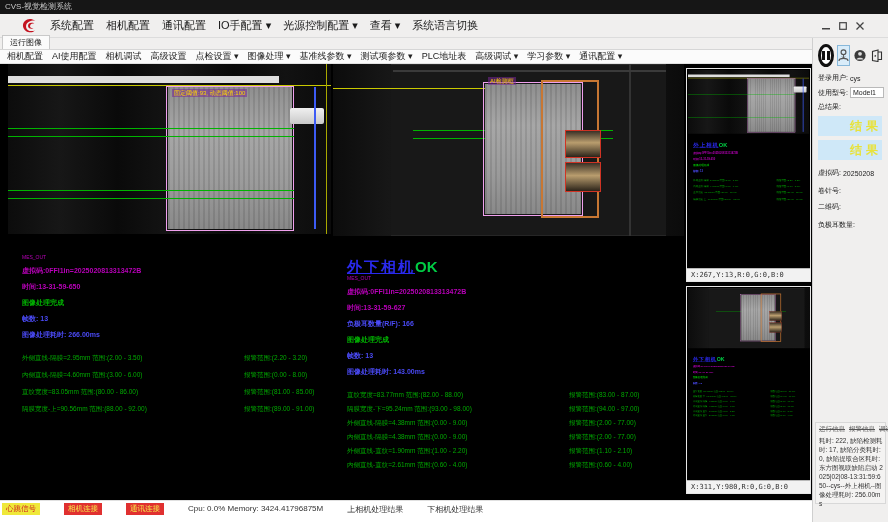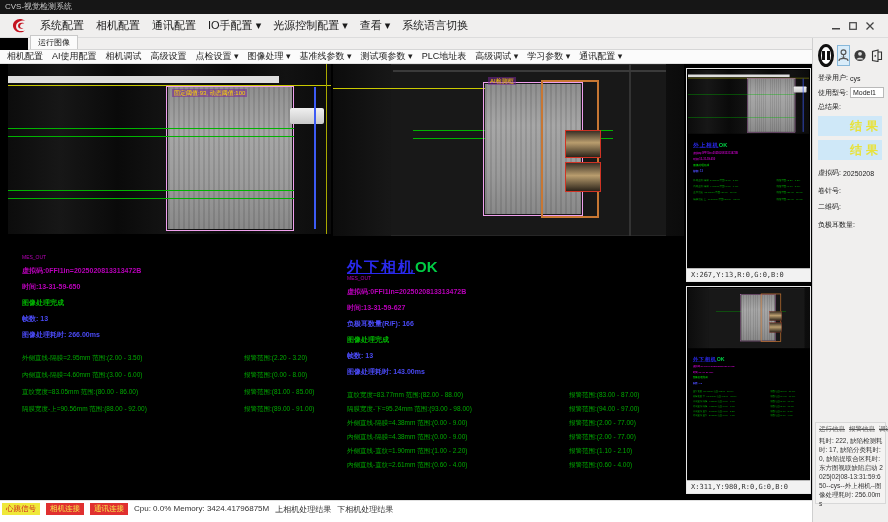--- a/index.html
+++ b/index.html
@@ -4,28 +4,28 @@
 <style>
   * { margin:0; padding:0; box-sizing:border-box; }
   html,body { width:888px; height:522px; overflow:hidden; background:#000;
     font-family:"Liberation Sans", sans-serif; }
   .window { position:relative; width:796px; height:522px; background:#000; }
 
   
   .titlebar { position:absolute; left:0; top:0; width:888px; height:14px; background:#161616;
     color:#c8c8c8; font-size:8px; line-height:14px; padding-left:5px; }
   .menubar { position:absolute; left:0; top:14px; width:888px; height:24px; background:#f0efee;
-    border-bottom:1px solid #dcdcdc; display:flex; align-items:center; gap:12px; padding:0 10px; }
+    border-bottom:1px solid #dcdcdc; display:flex; align-items:center; gap:12px; padding:0 20px; }
   .logo { width:18px; height:18px; display:inline-block; }
   .menu-item { font-size:11px; color:#1a1a1a; cursor:default; }
   .win-controls { margin-left:auto; display:flex; gap:9px; align-items:center; padding-right:4px; }
   .win-controls svg { display:block; }
 
   .tabstrip { position:absolute; left:0; top:38px; width:812px; height:12px; background:#f0efee;
-    border-bottom:1px solid #d6d6d6; display:flex; align-items:flex-end; padding-left:2px;margin-left:28px; }
+    border-bottom:1px solid #d6d6d6; display:flex; align-items:flex-end; padding-left:2px; }
   .tab { font-size:8px; color:#222; background:#fbfbfb; border:1px solid #c9c9c9; border-bottom:none;
     padding:1px 7px 1px 7px; }
 
   .toolbar { position:absolute; left:0; top:50px; width:812px; height:14px; background:#fbfbfb;
     display:flex; align-items:center; gap:9px; padding-left:7px; border-bottom:1px solid #e2e2e2; }
   .tb-item { font-size:9px; color:#222; white-space:nowrap; }
 
   
   .main { position:absolute; left:0; top:64px; width:812px; height:436px; background:#000; }
 
@@ -106,21 +106,21 @@
   .result-block { width:64px; height:20px; background:#cfe8f8; color:#e8e23a; font-size:12px;
     font-weight:bold; letter-spacing:4px; line-height:20px; padding-left:5px; margin-top:4px;text-align:right; }
   .side-log { position:absolute; left:2px; right:2px; bottom:18px; height:82px; background:#f4f3f2;
     border:1px solid #d8d8d8; padding:2px 2px 0 3px; }
   .log-tabs { display:flex; gap:4px; }
   .log-tab { font-size:6.5px; color:#555; text-decoration:line-through; white-space:nowrap; }
   .log-text { margin-top:2px; font-size:6.5px; color:#333; line-height:9px; word-break:break-all; }
 
   
   .statusbar { position:absolute; left:0; top:500px; width:812px; height:22px; background:#fff;
-    border-top:1px solid #e0e0e0; display:flex; align-items:flex-start; gap:6px; padding:2px 0 0 2px; }
+    border-top:1px solid #e0e0e0; display:flex; align-items:flex-start; gap:24px; padding:2px 0 0 2px; }
   .badge { font-size:7.5px; padding:1px 4px; white-space:nowrap; }
   .badge-heart { background:#efe83a; color:#d02020; }
   .badge-red { background:#e03030; color:#f5e84a; }
   .sb-text { font-size:8px; color:#333; white-space:nowrap; padding-top:1px; }
 </style>
 </head>
 <body>
 
 <div class="window">
 

